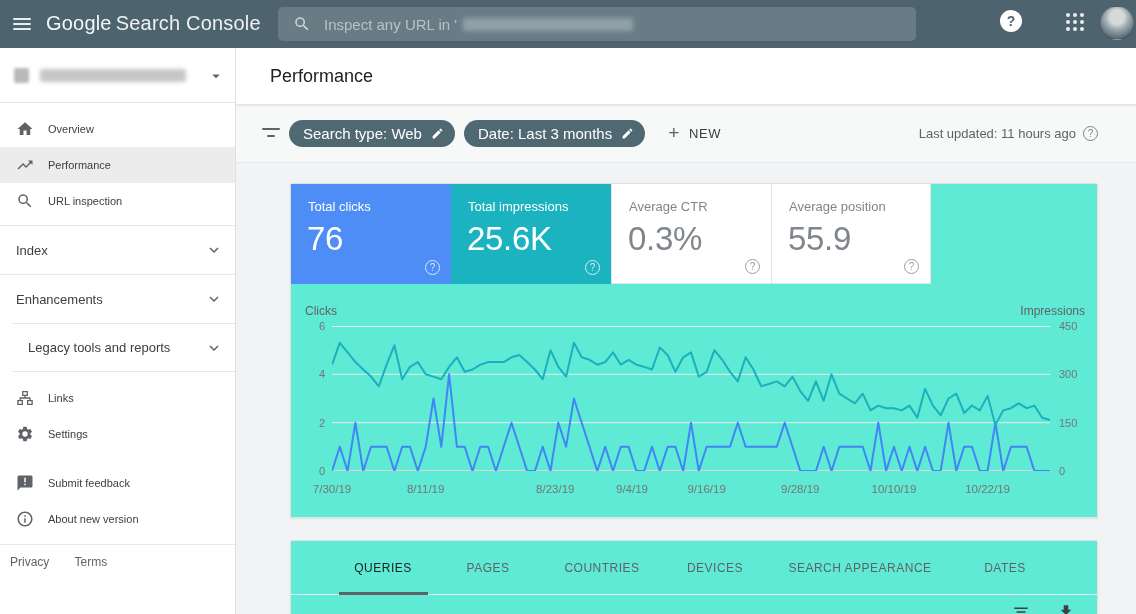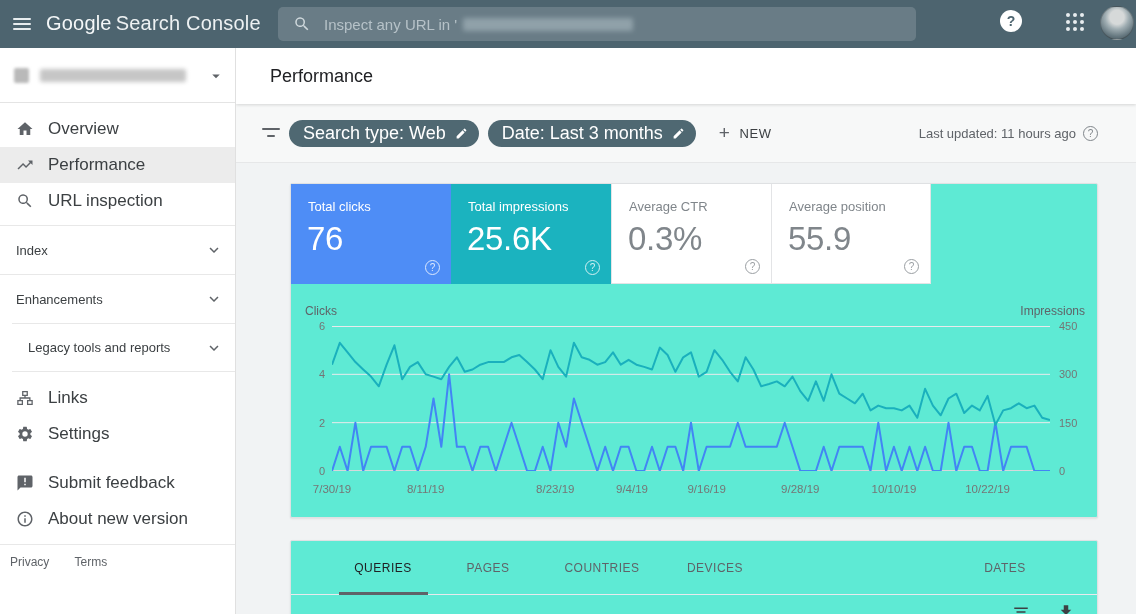--- a/index.html
+++ b/index.html
@@ -21,21 +21,21 @@
   .tb-apps i { position:absolute; width:4px; height:4px; background:#e8edef; border-radius:50%; }
   .avatar { position:absolute; left:1100px; top:6px; width:34px; height:34px; border-radius:50%; background:radial-gradient(circle at 50% 32%, #d6d9d9 0 26%, #9fadb2 44%, #64767e 72%, #3c474c 100%); border:1px solid rgba(0,0,0,.2); cursor:pointer; }
 
   
   .sidebar { position:absolute; left:0; top:48px; width:236px; bottom:0; background:#fff; border-right:1px solid #e0e0e0; z-index:20; }
   .prop-row { position:relative; height:55px; border-bottom:1px solid #e4e4e4; cursor:pointer; }
   .prop-icon { position:absolute; left:14px; top:20px; width:15px; height:15px; background:#b9b9b9; border-radius:2px; filter:blur(1.5px); }
   .prop-name { position:absolute; left:40px; top:21px; width:146px; height:13px; background:#c6c6c6; border-radius:2px; filter:blur(2px); }
   .prop-caret { position:absolute; right:10px; top:19px; }
   .nav { padding-top:8px; }
-  .nav-item { position:relative; height:36px; display:flex; align-items:center; padding-left:16px; cursor:pointer; color:#3c4043; font-size:17px; }
+  .nav-item { position:relative; height:36px; display:flex; align-items:center; padding-left:16px; cursor:pointer; color:#3c4043; font-size:11px; }
   .nav-item.sel { background:#ececec; }
   .nav-item .ic { width:18px; height:18px; margin-right:14px; flex:0 0 auto; }
   .sections { margin-top:6px; }
   .sec-row { position:relative; height:49px; display:flex; align-items:center; padding-left:16px; border-top:1px solid #e8e8e8; cursor:pointer; color:#3c4043; font-size:13px; }
   .sec-row:last-child { border-bottom:1px solid #e8e8e8;margin-left:12px; }
   .sec-row .chev { position:absolute; right:12px; top:15px; }
   .nav2 { padding-top:8px; }
   .nav3 { padding-top:13px; }
   .side-divider { border-top:1px solid #e8e8e8; margin-top:7px; }
   .side-footer { padding:10px 0 0 10px; font-size:12px; color:#5f6368; }
@@ -43,21 +43,21 @@
 
   
   .main { position:absolute; left:236px; top:48px; width:900px; bottom:0; background:#f1f3f4; }
   .page-head { position:absolute; left:0; top:0; width:100%; height:56px; background:#fff; box-shadow:0 1px 3px rgba(0,0,0,.14); z-index:5; display:flex; align-items:center; }
   .page-head h1 { font-size:18px; font-weight:400; color:#202124; margin-left:34px; }
   .filterbar { position:absolute; left:0; top:56px; width:100%; height:59px; background:#f7f8f8; border-bottom:1px solid #e6e7e8; display:flex; align-items:center; }
   .f-icon { margin-left:26px; width:18px; height:12px; position:relative; cursor:pointer; }
   .f-icon i { position:absolute; height:2px; background:#5f6368; border-radius:1px; }
   .f-icon i:nth-child(1){ left:0; top:1px; width:18px; }
   .f-icon i:nth-child(2){ left:5px; top:8px; width:8px; }
-  .chip { height:27px; border-radius:14px; background:#4f6872; color:#fff; font-size:18px; display:flex; align-items:center; padding:0 11px 0 14px; margin-left:9px; cursor:pointer; white-space:nowrap; }
+  .chip { height:27px; border-radius:14px; background:#4f6872; color:#fff; font-size:15px; display:flex; align-items:center; padding:0 11px 0 14px; margin-left:9px; cursor:pointer; white-space:nowrap; }
   .chip:first-of-type { margin-left:9px; }
   .chip svg { margin-left:9px; }
   .new-btn { display:flex; align-items:center; margin-left:23px; cursor:pointer; color:#3c4043; font-size:13px; letter-spacing:.6px; }
   .new-btn .plus { font-size:19px; color:#5f6368; margin-right:9px; font-weight:400; }
   .last-upd { position:absolute; right:38px; top:0; height:59px; display:flex; align-items:center; color:#5f6368; font-size:13px; }
   .q-circ { display:inline-flex; width:15px; height:15px; border:1px solid #80868b; border-radius:50%; color:#80868b; font-size:10px; align-items:center; justify-content:center; margin-left:7px; cursor:pointer; }
 
   
   .panel { position:absolute; left:54px; width:808px; background:#5eead4; border:1px solid #dfe1e3; border-radius:2px; box-shadow:0 1px 2px rgba(0,0,0,.08); }
   .panel1 { top:135px; height:335px; }
@@ -310,20 +310,23 @@
         </div>
       <div class="tab" style="left:197px;">
           <span>PAGES</span>
         </div>
       <div class="tab" style="left:311px;">
           <span>COUNTRIES</span>
         </div>
       <div class="tab" style="left:424px;">
           <span>DEVICES</span>
         </div>
+      <div class="tab" style="left:569px;">
+          <span>SEARCH APPEARANCE</span>
+        </div>
       <div class="tab" style="left:714px;">
           <span>DATES</span>
         </div>
       <div class="tab-underline"></div>
     </div>
     <div class="tbl-toolbar">
       <svg class="tico" style="right:67px;" width="18" height="18" viewBox="0 0 24 24" fill="#3c4043">
           <path d="M10 18h4v-2h-4v2zM3 6v2h18V6H3zm3 7h12v-2H6v2z"></path>
         </svg>
       <svg class="tico" style="right:22px;" width="18" height="18" viewBox="0 0 24 24" fill="#3c4043">

